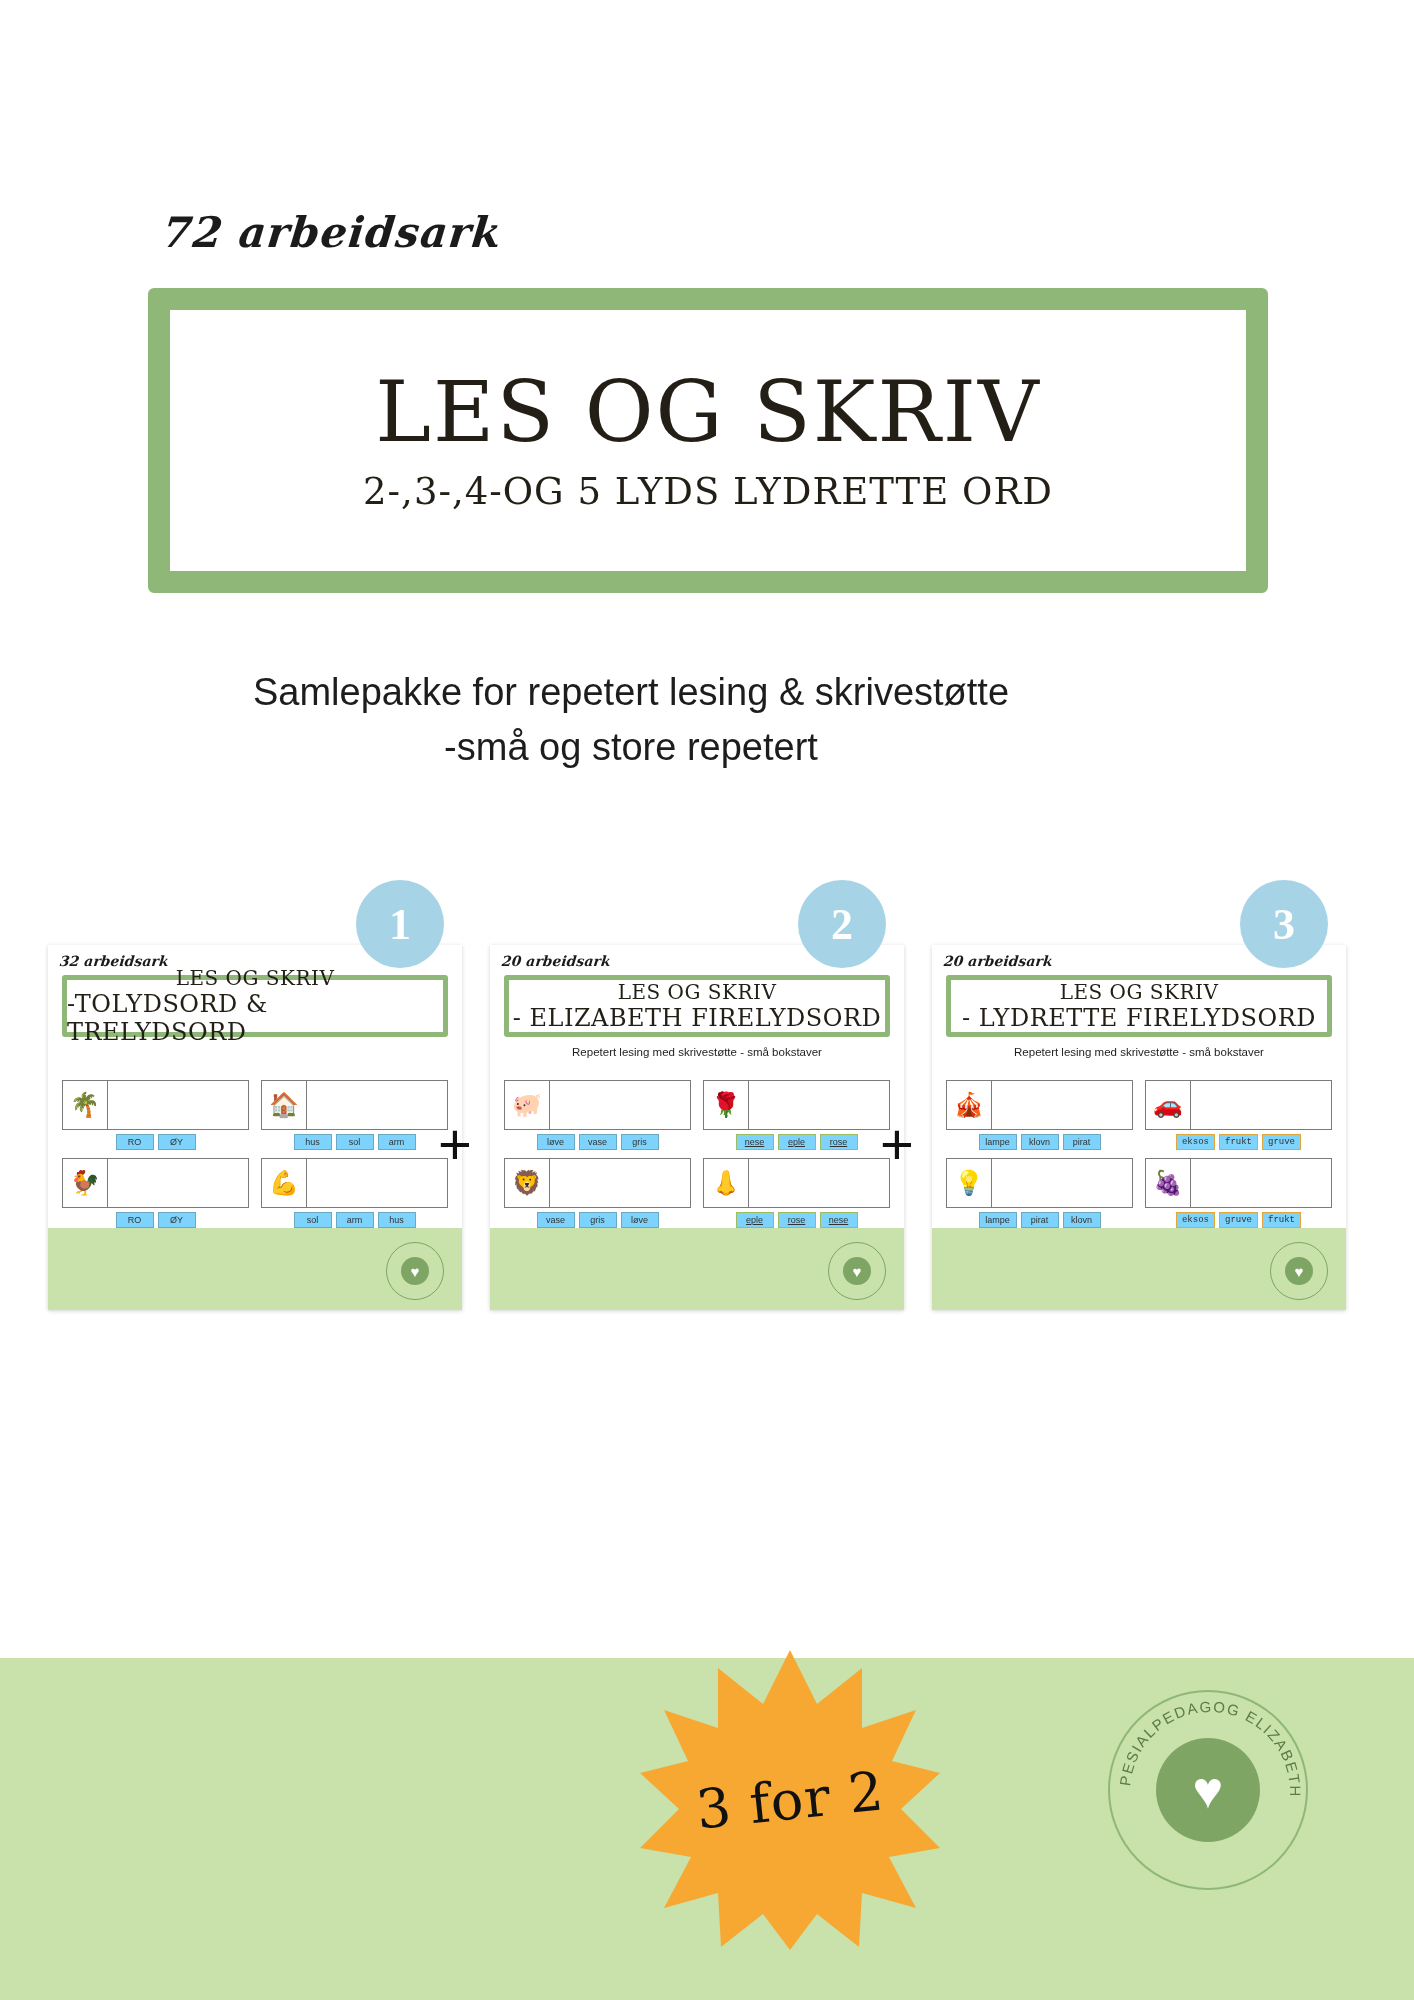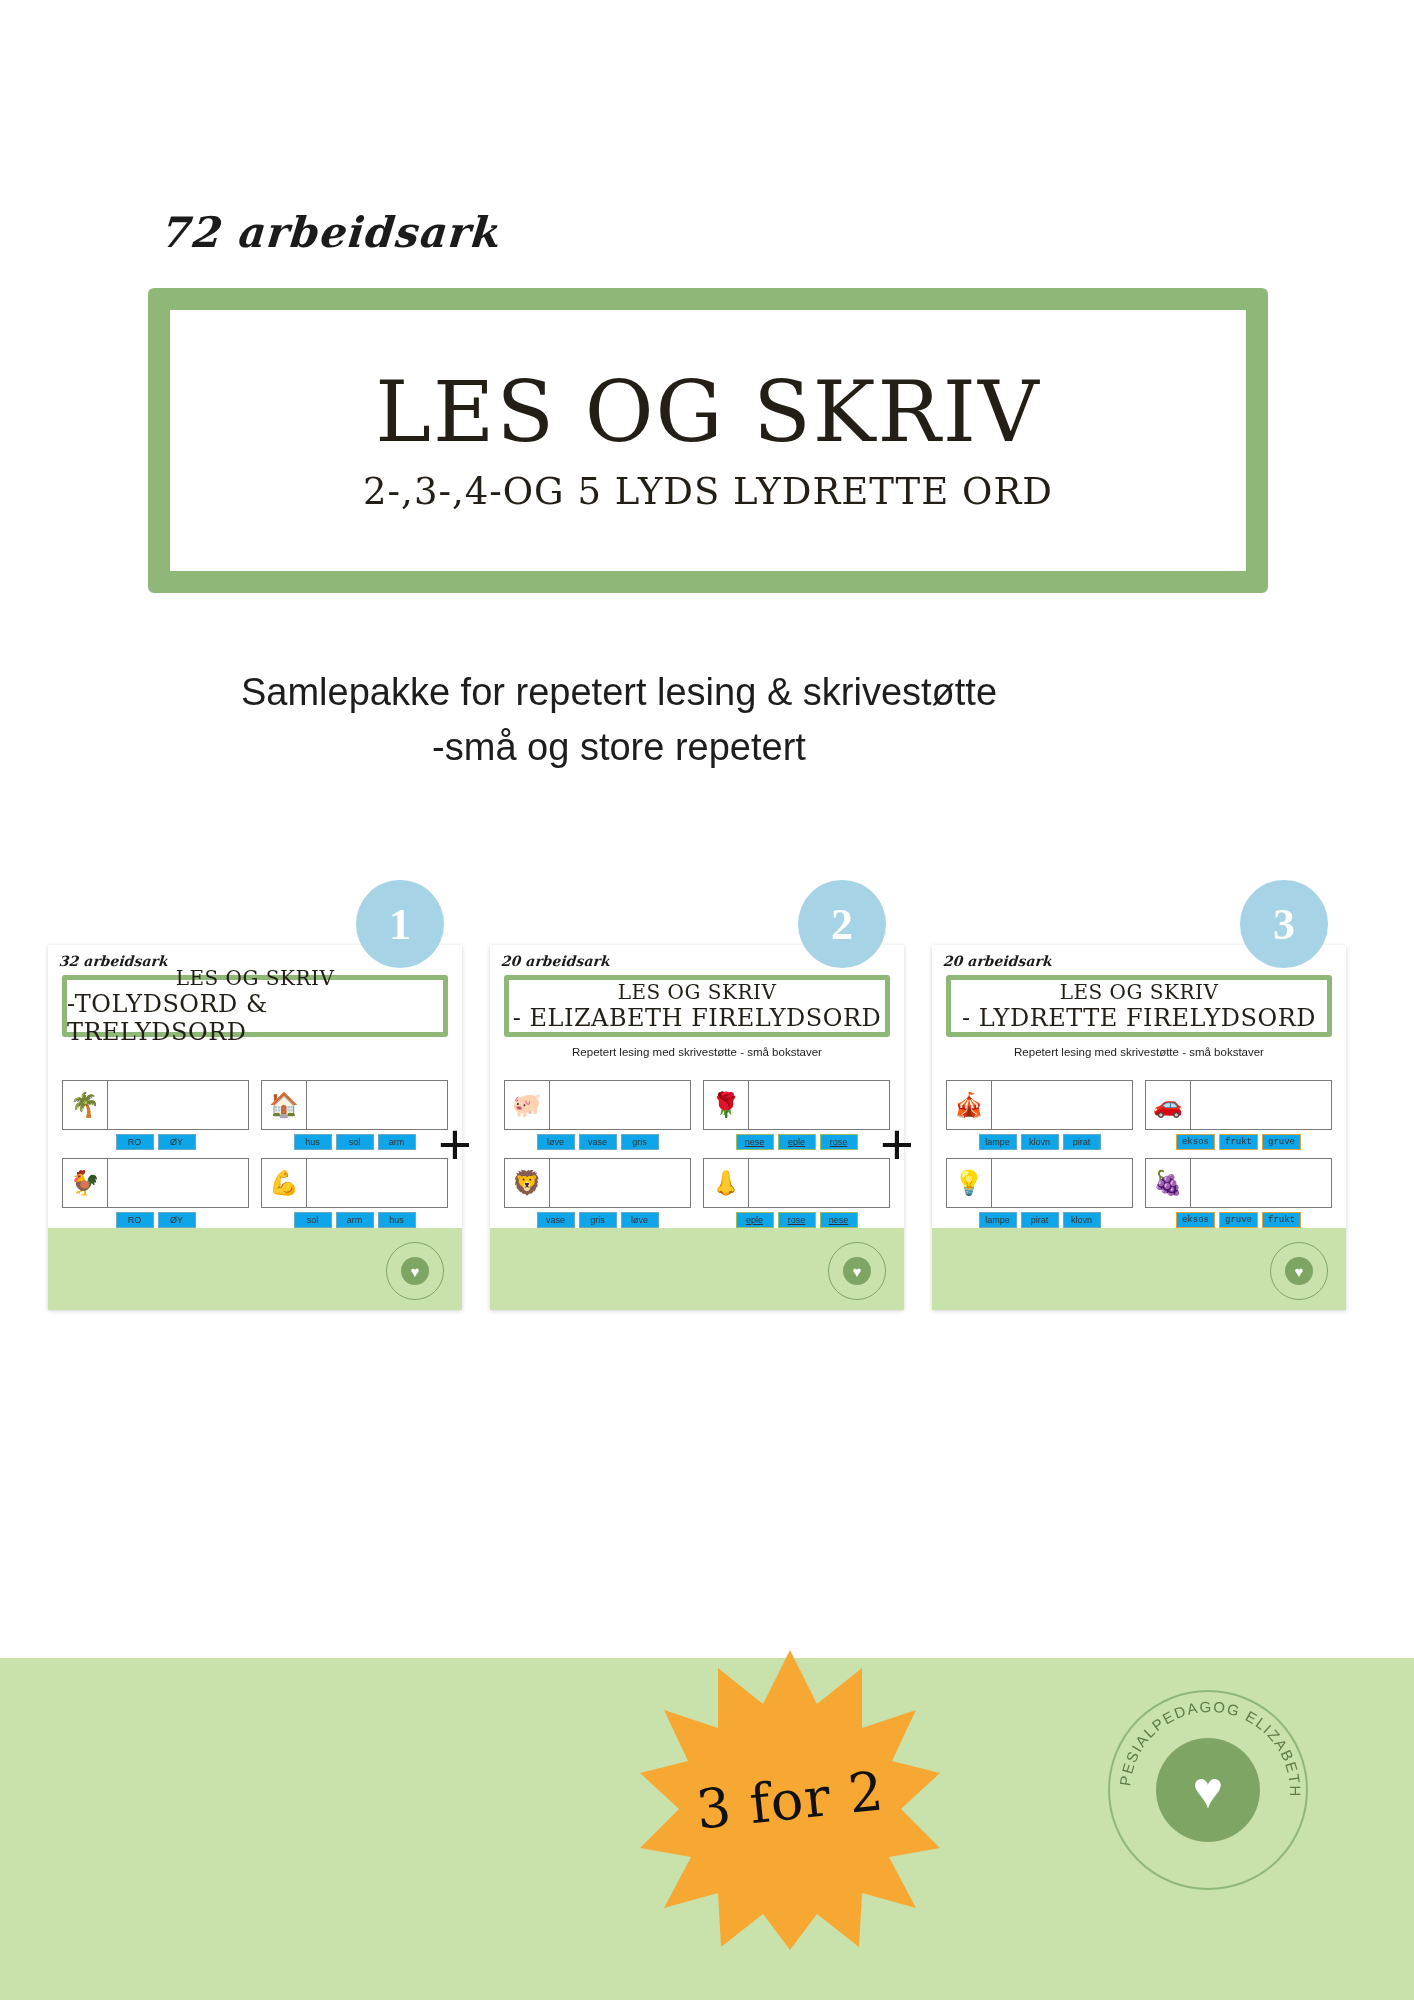--- a/index.html
+++ b/index.html
@@ -40,21 +40,21 @@
     font-size:84px; color:#231f16; letter-spacing:2px;
     line-height:1.05; font-weight:400;
   }
   .title-sub {
     font-family:"DejaVu Serif", serif;
     font-size:37px; color:#231f16; letter-spacing:1px;
     margin-top:14px; font-weight:400;
   }
 
   .subtitle {
-    position:absolute; left:0; top:665px; width:1238px;
+    position:absolute; left:12px; top:665px; width:1238px;
     text-align:center;
     font-size:38px; color:#1d1d1d; line-height:1.45;
   }
   .subtitle .line2 { display:block; }
 
   
   .cards { position:absolute; left:0; top:860px; width:1414px; height:600px; }
   .card {
     position:absolute; top:85px;
     width:414px; height:365px;
@@ -111,21 +111,21 @@
     width:45px; border-right:1px solid #7a7a7a;
     display:flex; align-items:center; justify-content:center;
     font-size:24px; line-height:1;
   }
   .ws-blank { flex:1; }
   .ws-tiles { display:flex; gap:4px; margin-top:4px; }
   .tile {
     min-width:38px; padding:2px 5px;
     border:1px solid #6aa9c4;
     font-size:9px; color:#333; text-align:center;
-    background:#0ea5e9;
+    background:#7dd3fc;
   }
   .tile.green { border-color:#9bbf5e;text-decoration:underline; }
   .tile.orange { border-color:#e0a63c;font-family:Liberation Mono, monospace; }
 
   .card-footer {
     position:absolute; left:0; bottom:0; width:100%; height:82px;
     background:#c9e2ab;
   }
   .card-seal {
     position:absolute; right:18px; bottom:10px;

